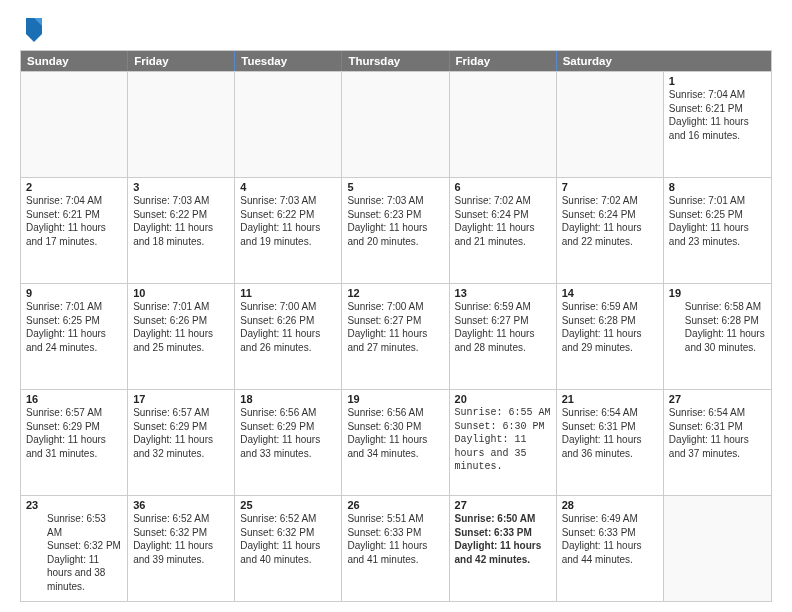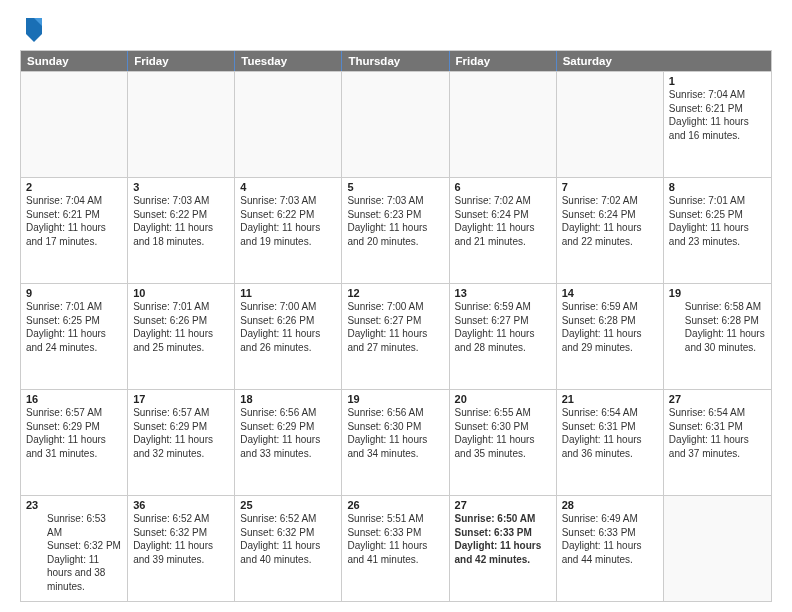--- a/index.html
+++ b/index.html
@@ -264,21 +264,21 @@
 Daylight: 11 hours and 33 minutes.</div>
           </div>
           <div class="cal-cell">
             <span class="day-number">19</span>
             <div class="cell-text" style="white-space: pre-line;">Sunrise: 6:56 AM
 Sunset: 6:30 PM
 Daylight: 11 hours and 34 minutes.</div>
           </div>
           <div class="cal-cell">
             <span class="day-number">20</span>
-            <div class="cell-text" style="white-space: pre-line;">Sunrise: 6:55 AM
+            <div class="cell-text" style="white-space: pre-line; font-family: Liberation Mono, monospace;">Sunrise: 6:55 AM
 Sunset: 6:30 PM
 Daylight: 11 hours and 35 minutes.</div>
           </div>
           <div class="cal-cell">
             <span class="day-number">21</span>
             <div class="cell-text" style="white-space: pre-line;">Sunrise: 6:54 AM
 Sunset: 6:31 PM
 Daylight: 11 hours and 36 minutes.</div>
           </div>
           <div class="cal-cell">

